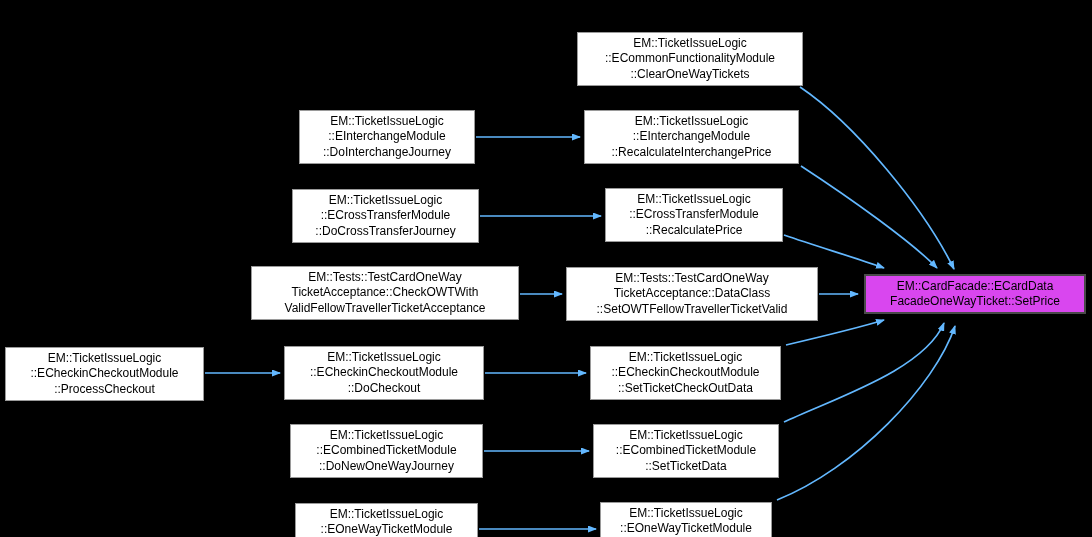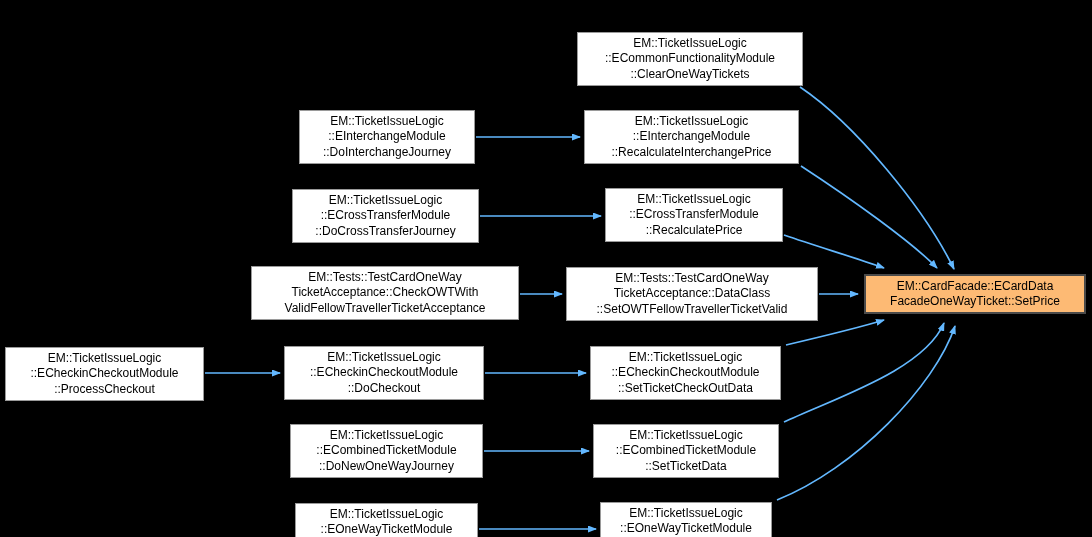--- a/index.html
+++ b/index.html
@@ -37,21 +37,21 @@
     font-size: 12px;
     line-height: 15.5px;
     display: flex;
     align-items: center;
     justify-content: center;
     text-align: center;
     white-space: pre-line;
     cursor: pointer;
   }
   .node.highlight {
-    background: #fdba74;
+    background: #d946ef;
     border: 2px solid #4A4A4A;
     align-items: center;
   }
 </style>
 </head>
 <body>
 
 <div class="canvas">
 
   <svg class="edges" viewBox="0 0 1092 537" xmlns="http://www.w3.org/2000/svg">

